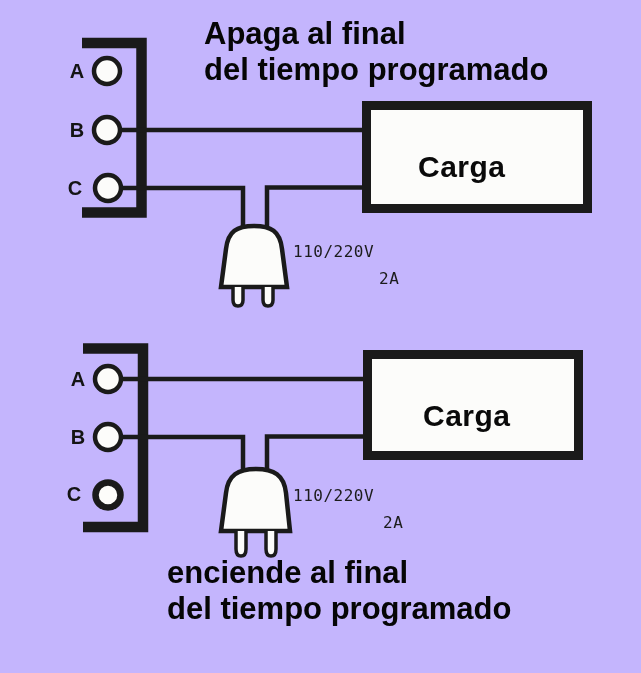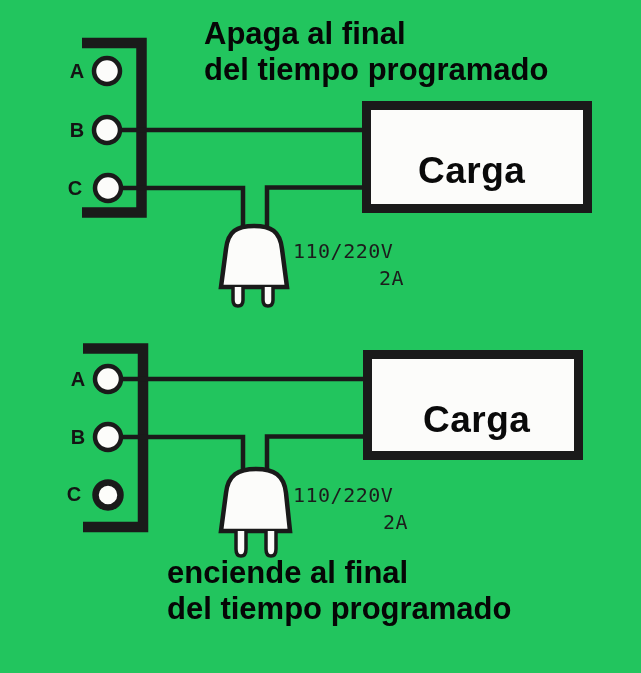--- a/index.html
+++ b/index.html
@@ -1,19 +1,19 @@
 <!DOCTYPE html>
 <html><head>
 <meta charset="utf-8">
 <style>
   html,body{margin:0;padding:0;}
   .canvas{
     position:relative;
     width:641px;height:673px;
-    background:#22c55e;
+    background:#c4b5fd;
     overflow:hidden;
     font-family:"Liberation Sans", sans-serif;
   }
   .lineart{position:absolute;left:0;top:0;}
   .caption{
     position:absolute;
     font-weight:bold;
     font-size:31px;
     line-height:36px;
     color:#060606;
@@ -23,28 +23,28 @@
   .terminal-label{
     position:absolute;
     transform:translate(-50%,-50%);
     font-weight:bold;
     font-size:20px;
     color:#141414;
   }
   .load-label{
     position:absolute;
     font-weight:bold;
-    font-size:37px;
+    font-size:30px;
     color:#0a0a0a;
     letter-spacing:0.5px;
   }
   .rating{
     position:absolute;
     font-family:"DejaVu Sans Mono", monospace;
-    font-size:20px;
+    font-size:16px;
     line-height:25px;
     color:#1c1c1c;
     letter-spacing:0.5px;
   }
 </style>
 </head>
 <body>
 
 <div class="canvas">
 

